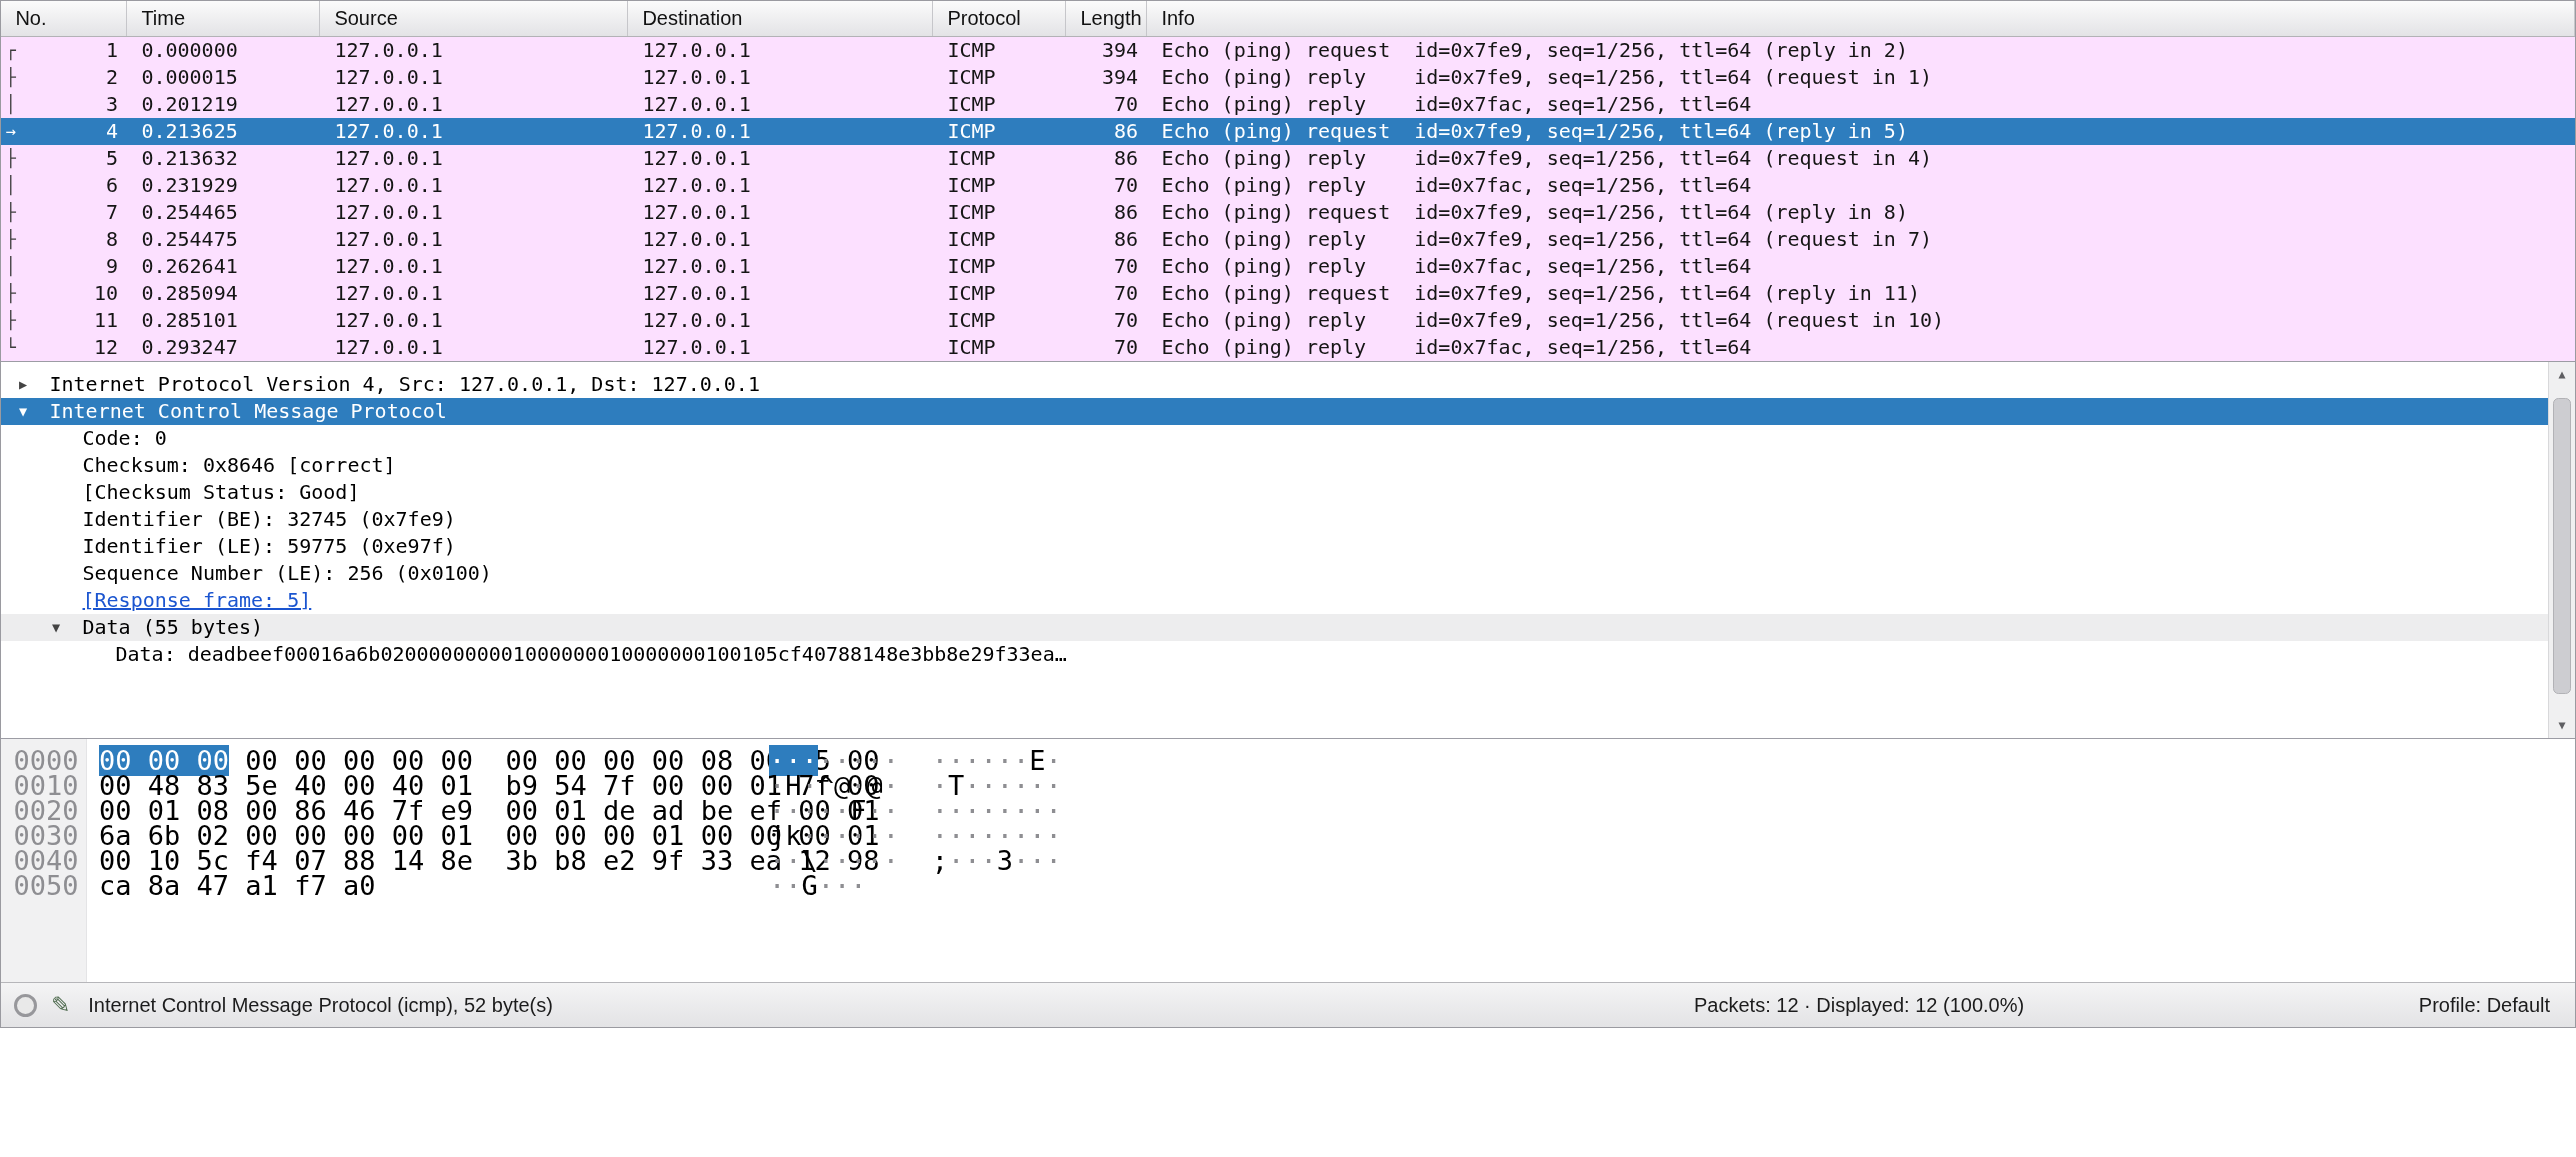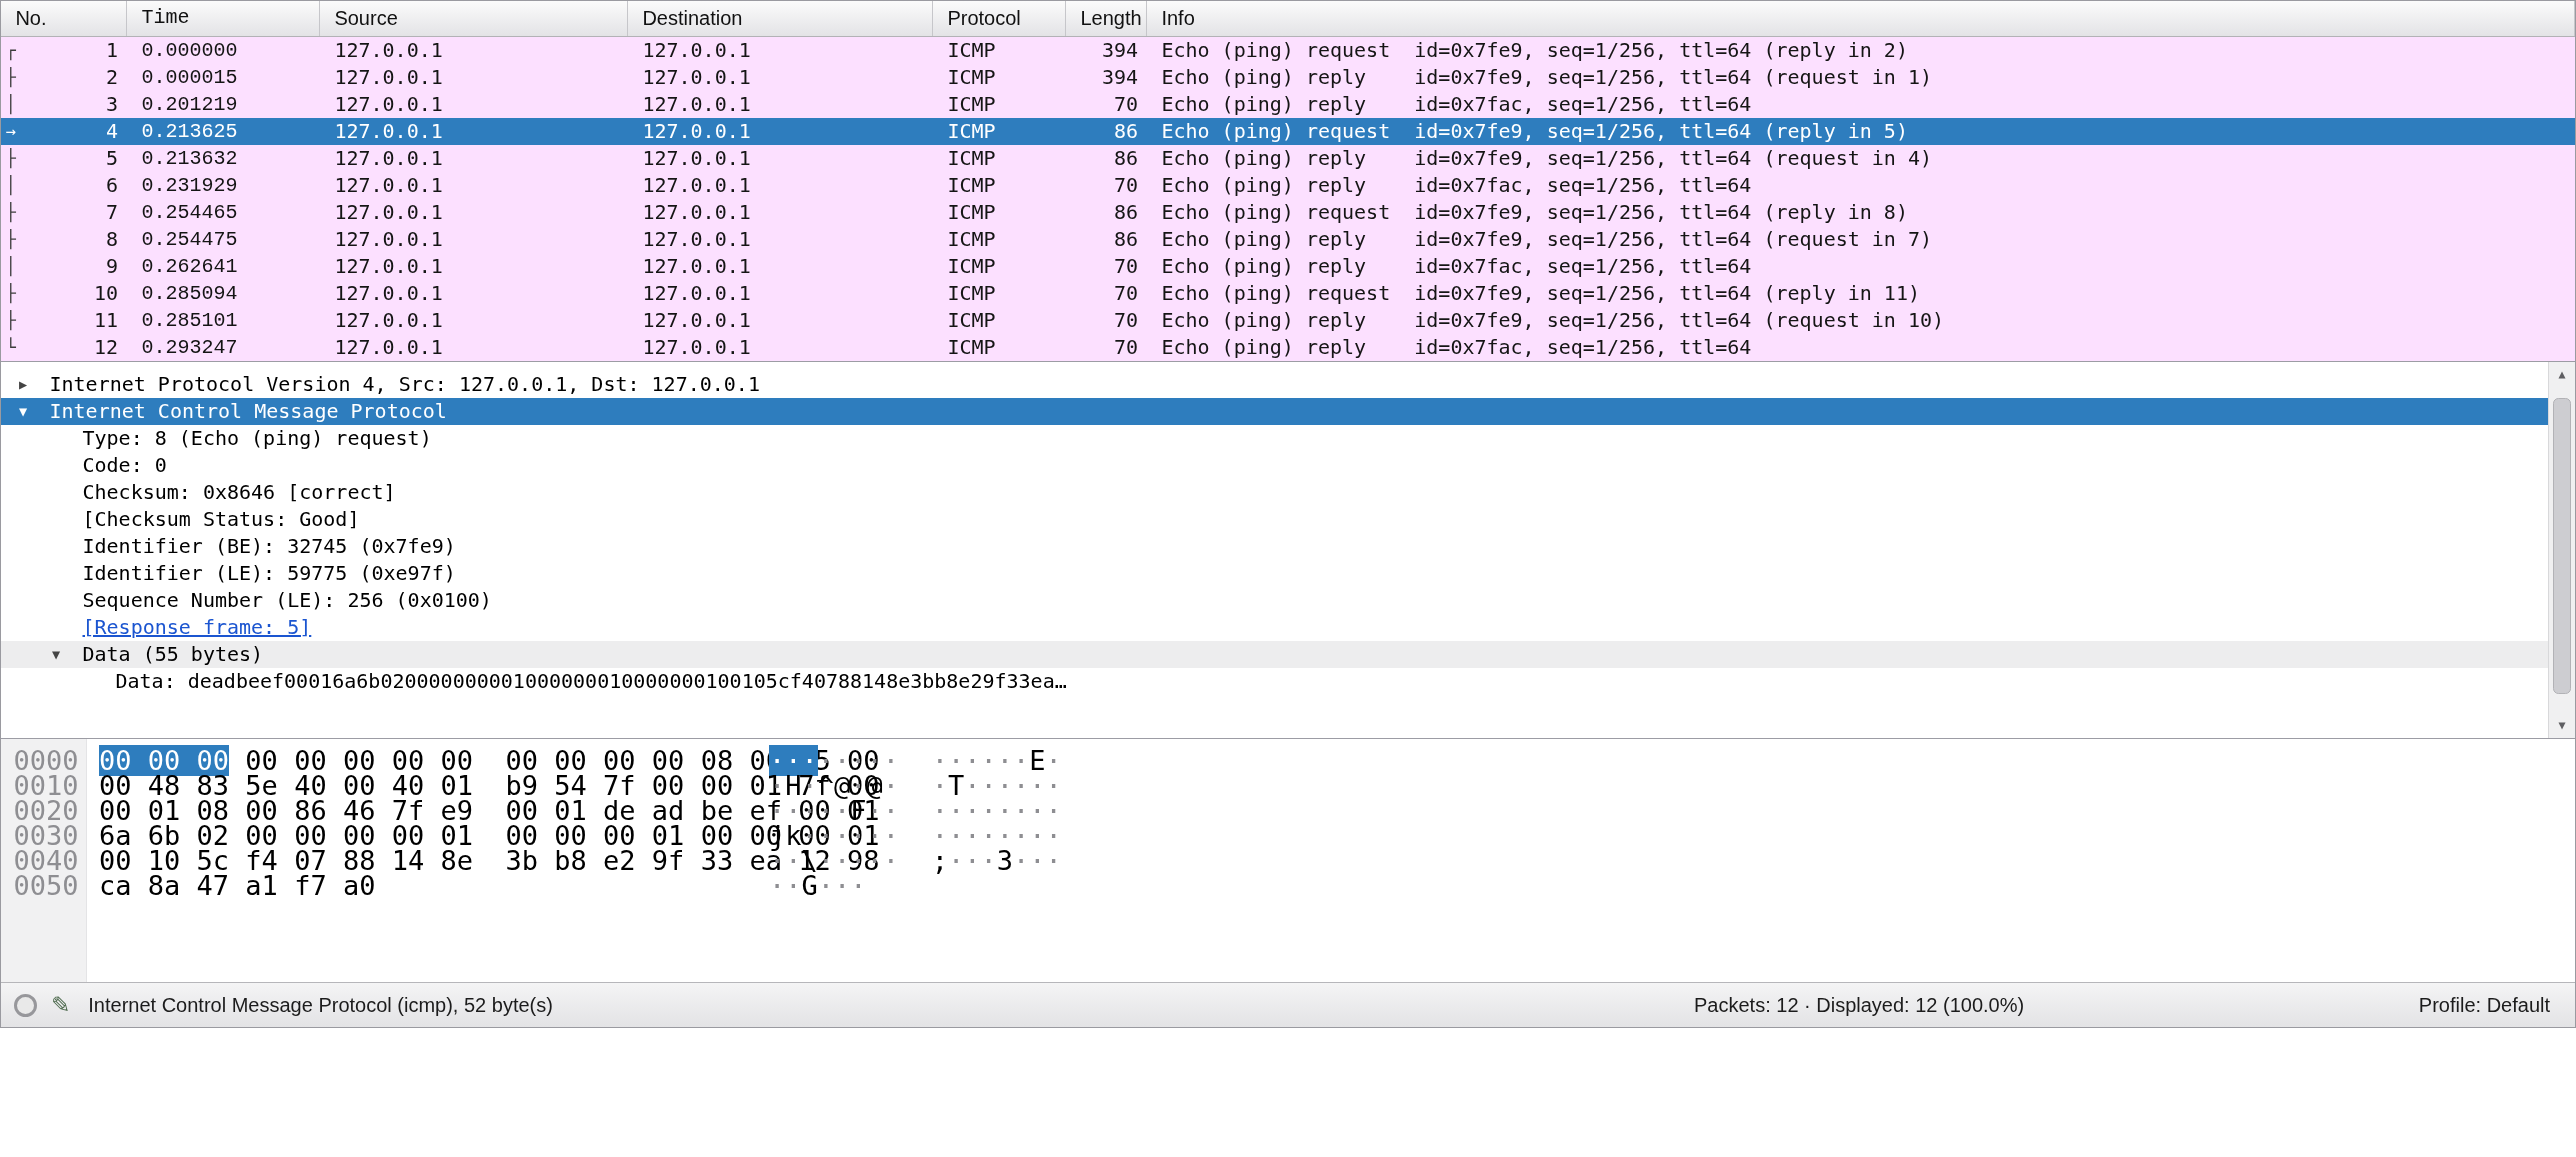--- a/index.html
+++ b/index.html
@@ -27,21 +27,21 @@
   .pl-header{
     display:flex;height:36px;flex:none;
     background:linear-gradient(#fbfbfb,#e3e3e6);
     border-bottom:0.9px solid #b2b2b6;
     font-family:"Liberation Sans","DejaVu Sans",sans-serif;
     font-size:20px;color:#111;
   }
   .pl-h{line-height:34px;padding-left:14.4px;border-right:0.9px solid #c6c6ca;
         overflow:hidden;white-space:nowrap;flex:none;}
   .c-no{width:126px;}
-  .c-time{width:193px;font-family:Liberation Mono, monospace;}
+  .c-time{width:193px;}
   .c-src{width:308px;}
   .c-dst{width:305px;}
   .c-proto{width:133px;}
   .c-len{width:81px;}
   .c-info{flex:1;min-width:0;}
   .pl-row{
     display:flex;height:27px;line-height:27px;flex:none;
     font-size:20px;background:var(--icmp);color:#151515;
     position:relative;white-space:pre;
   }
@@ -140,21 +140,20 @@
         <div class="pl-row"><span class="mark">├</span><span class="cell c-no num">10</span><span class="cell c-time">0.285094</span><span class="cell c-src">127.0.0.1</span><span class="cell c-dst">127.0.0.1</span><span class="cell c-proto">ICMP</span><span class="cell c-len num">70</span><span class="cell c-info">Echo (ping) request  id=0x7fe9, seq=1/256, ttl=64 (reply in 11)</span></div>
         <div class="pl-row"><span class="mark">├</span><span class="cell c-no num">11</span><span class="cell c-time">0.285101</span><span class="cell c-src">127.0.0.1</span><span class="cell c-dst">127.0.0.1</span><span class="cell c-proto">ICMP</span><span class="cell c-len num">70</span><span class="cell c-info">Echo (ping) reply    id=0x7fe9, seq=1/256, ttl=64 (request in 10)</span></div>
         <div class="pl-row"><span class="mark">└</span><span class="cell c-no num">12</span><span class="cell c-time">0.293247</span><span class="cell c-src">127.0.0.1</span><span class="cell c-dst">127.0.0.1</span><span class="cell c-proto">ICMP</span><span class="cell c-len num">70</span><span class="cell c-info">Echo (ping) reply    id=0x7fac, seq=1/256, ttl=64</span></div>
       </div>
   </div>
 
   <div class="dt">
     <div id="dt-lines">
         <div class="dt-line"><span class="ind" style="width: 0px;"></span><span class="arrow">▶</span><span class="txt">Internet Protocol Version 4, Src: 127.0.0.1, Dst: 127.0.0.1</span></div>
         <div class="dt-line sel"><span class="ind" style="width: 0px;"></span><span class="arrow">▼</span><span class="txt">Internet Control Message Protocol</span></div>
-        <div class="dt-line"><span class="ind" style="width: 33px;"></span><span class="arrow"></span><span class="txt">Type: 8 (Echo (ping) request)</span></div>
         <div class="dt-line"><span class="ind" style="width: 33px;"></span><span class="arrow"></span><span class="txt">Code: 0</span></div>
         <div class="dt-line"><span class="ind" style="width: 33px;"></span><span class="arrow"></span><span class="txt">Checksum: 0x8646 [correct]</span></div>
         <div class="dt-line"><span class="ind" style="width: 33px;"></span><span class="arrow"></span><span class="txt">[Checksum Status: Good]</span></div>
         <div class="dt-line"><span class="ind" style="width: 33px;"></span><span class="arrow"></span><span class="txt">Identifier (BE): 32745 (0x7fe9)</span></div>
         <div class="dt-line"><span class="ind" style="width: 33px;"></span><span class="arrow"></span><span class="txt">Identifier (LE): 59775 (0xe97f)</span></div>
         <div class="dt-line"><span class="ind" style="width: 33px;"></span><span class="arrow"></span><span class="txt">Sequence Number (LE): 256 (0x0100)</span></div>
         <div class="dt-line link"><span class="ind" style="width: 33px;"></span><span class="arrow"></span><span class="txt">[Response frame: 5]</span></div>
         <div class="dt-line shade"><span class="ind" style="width: 33px;"></span><span class="arrow">▼</span><span class="txt">Data (55 bytes)</span></div>
         <div class="dt-line"><span class="ind" style="width: 66px;"></span><span class="arrow"></span><span class="txt">Data: deadbeef00016a6b020000000001000000010000000100105cf40788148e3bb8e29f33ea…</span></div>
       </div>

